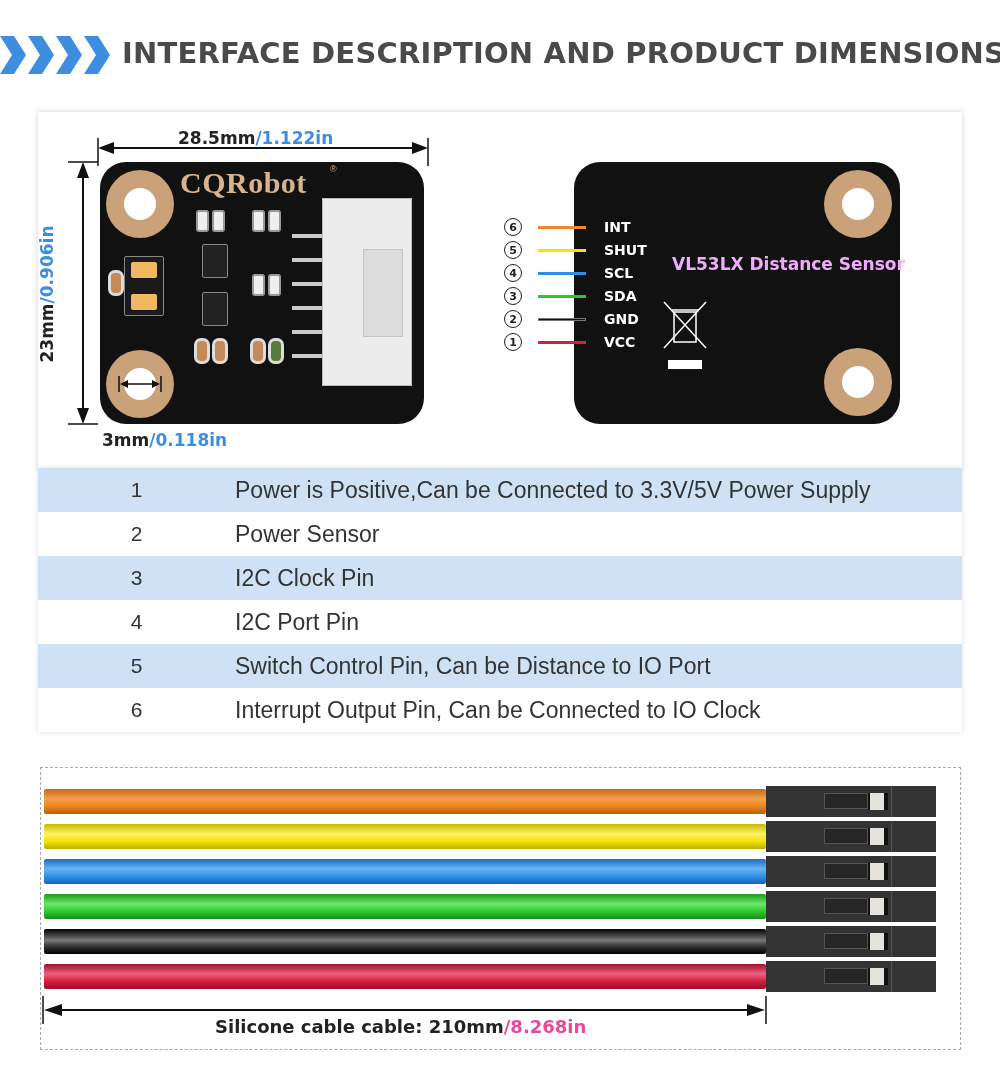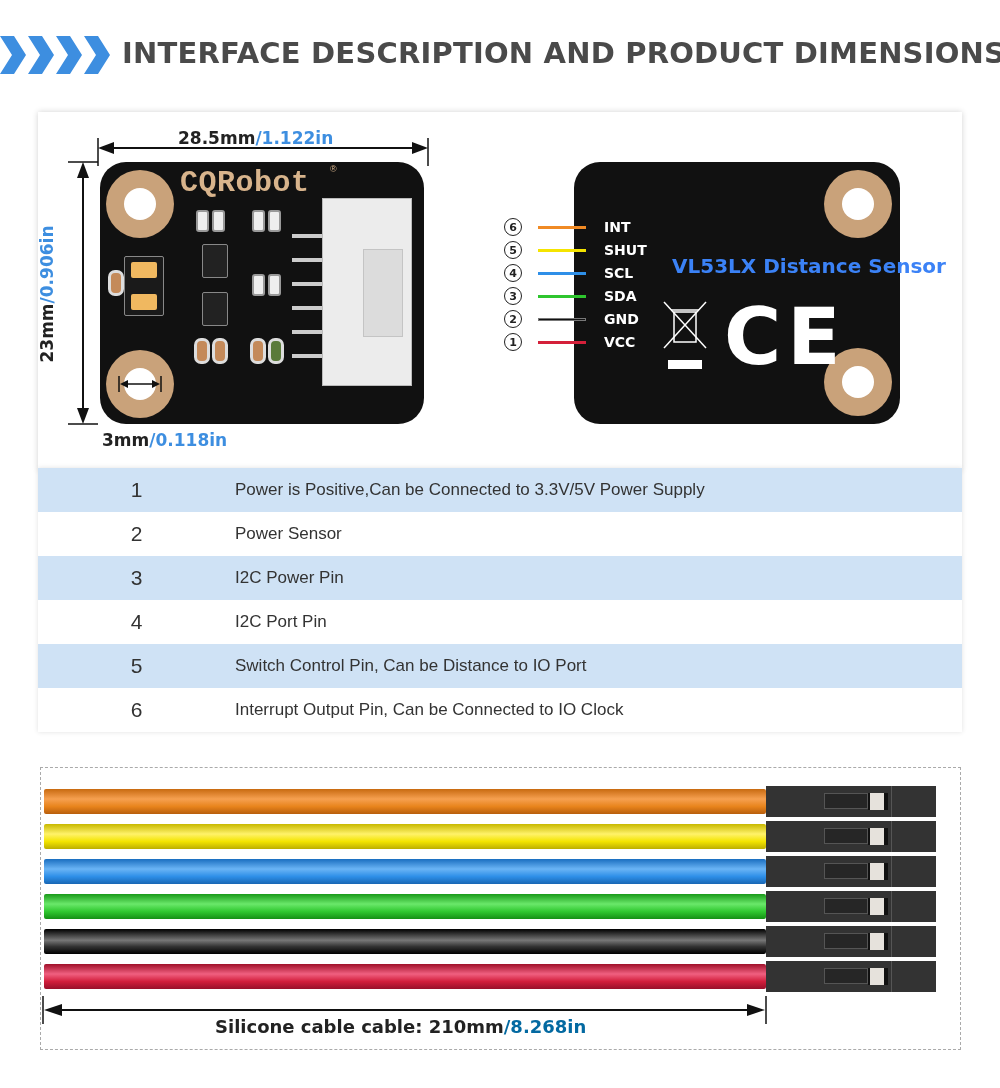--- a/index.html
+++ b/index.html
@@ -7,46 +7,46 @@
   body{position:relative;font-family:"Liberation Sans",sans-serif;color:#333}
   .header{position:absolute;left:0;top:30px;width:1000px;height:50px}
   .chevrons{position:absolute;left:0;top:6px;width:112px;height:38px}
   .title{position:absolute;left:122px;top:6px;font-family:"DejaVu Sans",sans-serif;font-weight:bold;font-size:29px;color:#4a4a4a;letter-spacing:0.2px;white-space:nowrap}
   .panel{position:absolute;left:38px;top:112px;width:924px;height:358px;background:#fff;box-shadow:0 0 6px rgba(0,0,0,0.18)}
   .dimtext{position:absolute;font-family:"DejaVu Sans",sans-serif;font-weight:bold;font-size:17px;color:#222;white-space:nowrap}
   .dimtext .blue{color:#3d8ee0}
   .pcb{position:absolute;background:#111;border-radius:26px}
   .hole{position:absolute;width:68px;height:68px;border-radius:50%;background:#c9a27a}
   .hole::after{content:"";position:absolute;left:18px;top:18px;width:32px;height:32px;border-radius:50%;background:#fff}
-  .brand{position:absolute;font-family:Liberation Mono, monospace;font-weight:bold;font-size:30px;color:#d8b48c;letter-spacing:0.5px}
+  .brand{position:absolute;font-family:Liberation Serif, serif;font-weight:bold;font-size:30px;color:#d8b48c;letter-spacing:0.5px}
   .reg{position:absolute;font-size:9px;color:#d8b48c}
   .chip{position:absolute;background:#222;border:1px solid #888;border-radius:2px}
   .res{position:absolute;width:13px;height:22px;background:#eee;border:2px solid #999;border-radius:3px}
   .cap{position:absolute;width:16px;height:26px;background:#c48a5a;border:3px solid #ddd;border-radius:7px}
   .pin{position:absolute;width:30px;height:4px;background:#ccc}
   .connector{position:absolute;background:#ececec;border:1px solid #bbb}
   .pinrow{position:absolute;left:504px;height:18px;display:flex;align-items:center}
   .pinnum{width:18px;height:18px;border:1.5px solid #222;border-radius:50%;font-size:11px;font-weight:bold;display:flex;align-items:center;justify-content:center;color:#222;font-family:"DejaVu Sans",sans-serif}
   .pinwire{width:48px;height:3px;margin-left:16px}
   .pinlabel{margin-left:18px;font-family:"DejaVu Sans",sans-serif;font-weight:bold;font-size:14px;color:#fff}
-  .sensor-label{position:absolute;font-family:"DejaVu Sans",sans-serif;font-weight:bold;font-size:20px;color:#3b82f6;white-space:nowrap}
+  .sensor-label{position:absolute;font-family:"DejaVu Sans",sans-serif;font-weight:bold;font-size:17px;color:#f0abfc;white-space:nowrap}
   .ce{position:absolute;font-family:"DejaVu Sans",sans-serif;font-size:78px;color:#fff;font-weight:bold;letter-spacing:6px}
   table.pins{position:absolute;left:38px;top:468px;width:924px;border-collapse:collapse;box-shadow:0 0 5px rgba(0,0,0,0.12)}
-  table.pins td{height:44px;font-family:"Liberation Sans",sans-serif;font-size:17px;color:#333}
+  table.pins td{height:44px;font-family:"Liberation Sans",sans-serif;font-size:23px;color:#333}
   table.pins tr.odd td{background:#cfe2f5}
   table.pins tr.even td{background:#fff}
   table.pins td.num{width:197px;text-align:center;font-size:21px}
   .cablebox{position:absolute;left:40px;top:767px;width:921px;height:283px;border:1.5px dashed #aaa}
   .cable{position:absolute;left:44px;width:722px;height:25px;border-radius:2px}
   .plug{position:absolute;left:766px;width:170px;height:31px;background:#333}
   .plug .slot{position:absolute;left:58px;top:7px;width:44px;height:16px;border:1px solid #555;background:#262626}
   .plug .tip{position:absolute;left:102px;top:7px;width:20px;height:17px;background:#e6e2dc;border-left:2px solid #111;border-right:4px solid #111}
   .plug .line{position:absolute;left:125px;top:0;width:1px;height:31px;background:#555}
   .cable-caption{position:absolute;left:215px;top:1016px;font-family:"DejaVu Sans",sans-serif;font-weight:bold;font-size:18px;color:#222;white-space:nowrap}
-  .cable-caption .blue{color:#0369a1}
+  .cable-caption .blue{color:#ec4899}
 </style>
 </head>
 <body>
 
 <div class="header">
   <svg class="chevrons" viewBox="0 0 112 38">
     <polygon points="0,0 14,0 26,19 14,38 0,38 12,19" fill="#3d8ee0"></polygon>
     <polygon points="28,0 42,0 54,19 42,38 28,38 40,19" fill="#3d8ee0"></polygon>
     <polygon points="56,0 70,0 82,19 70,38 56,38 68,19" fill="#3d8ee0"></polygon>
     <polygon points="84,0 98,0 110,19 98,38 84,38 96,19" fill="#3d8ee0"></polygon>
@@ -126,21 +126,20 @@
     <div class="hole" style="left:250px;top:8px"></div>
     <div class="hole" style="left:250px;top:186px"></div>
     <div class="sensor-label" style="left:98px;top:92px">VL53LX Distance Sensor</div>
     <svg style="position:absolute;left:86px;top:136px;width:50px;height:80px">
       <rect x="14" y="14" width="22" height="30" fill="none" stroke="#fff" stroke-width="1.5"></rect>
       <line x1="11" y1="12" x2="39" y2="12" stroke="#fff" stroke-width="1.5"></line>
       <line x1="4" y1="4" x2="46" y2="50" stroke="#fff" stroke-width="1.5"></line>
       <line x1="46" y1="4" x2="4" y2="50" stroke="#fff" stroke-width="1.5"></line>
       <rect x="8" y="62" width="34" height="9" fill="#fff"></rect>
     </svg>
-    <div class="ce" style="left:150px;top:130px">CE</div>
   </div>
 
   <div class="pinrow" style="left:466px;top:106px">
     <div class="pinnum">6</div>
     <div class="pinwire" style="background:#f08a24"></div>
     <div class="pinlabel">INT</div>
   </div>
   <div class="pinrow" style="left:466px;top:129px">
     <div class="pinnum">5</div>
     <div class="pinwire" style="background:#f5e400"></div>
@@ -173,21 +172,21 @@
       <tr class="odd">
     <td class="num">1</td>
     <td>Power is Positive,Can be Connected to 3.3V/5V Power Supply</td>
   </tr>
   <tr class="even">
     <td class="num">2</td>
     <td>Power Sensor</td>
   </tr>
   <tr class="odd">
     <td class="num">3</td>
-    <td>I2C Power Pin</td>
+    <td>I2C Clock Pin</td>
   </tr>
   <tr class="even">
     <td class="num">4</td>
     <td>I2C Port Pin</td>
   </tr>
   <tr class="odd">
     <td class="num">5</td>
     <td>Switch Control Pin, Can be Distance to IO Port</td>
   </tr>
   <tr class="even">

